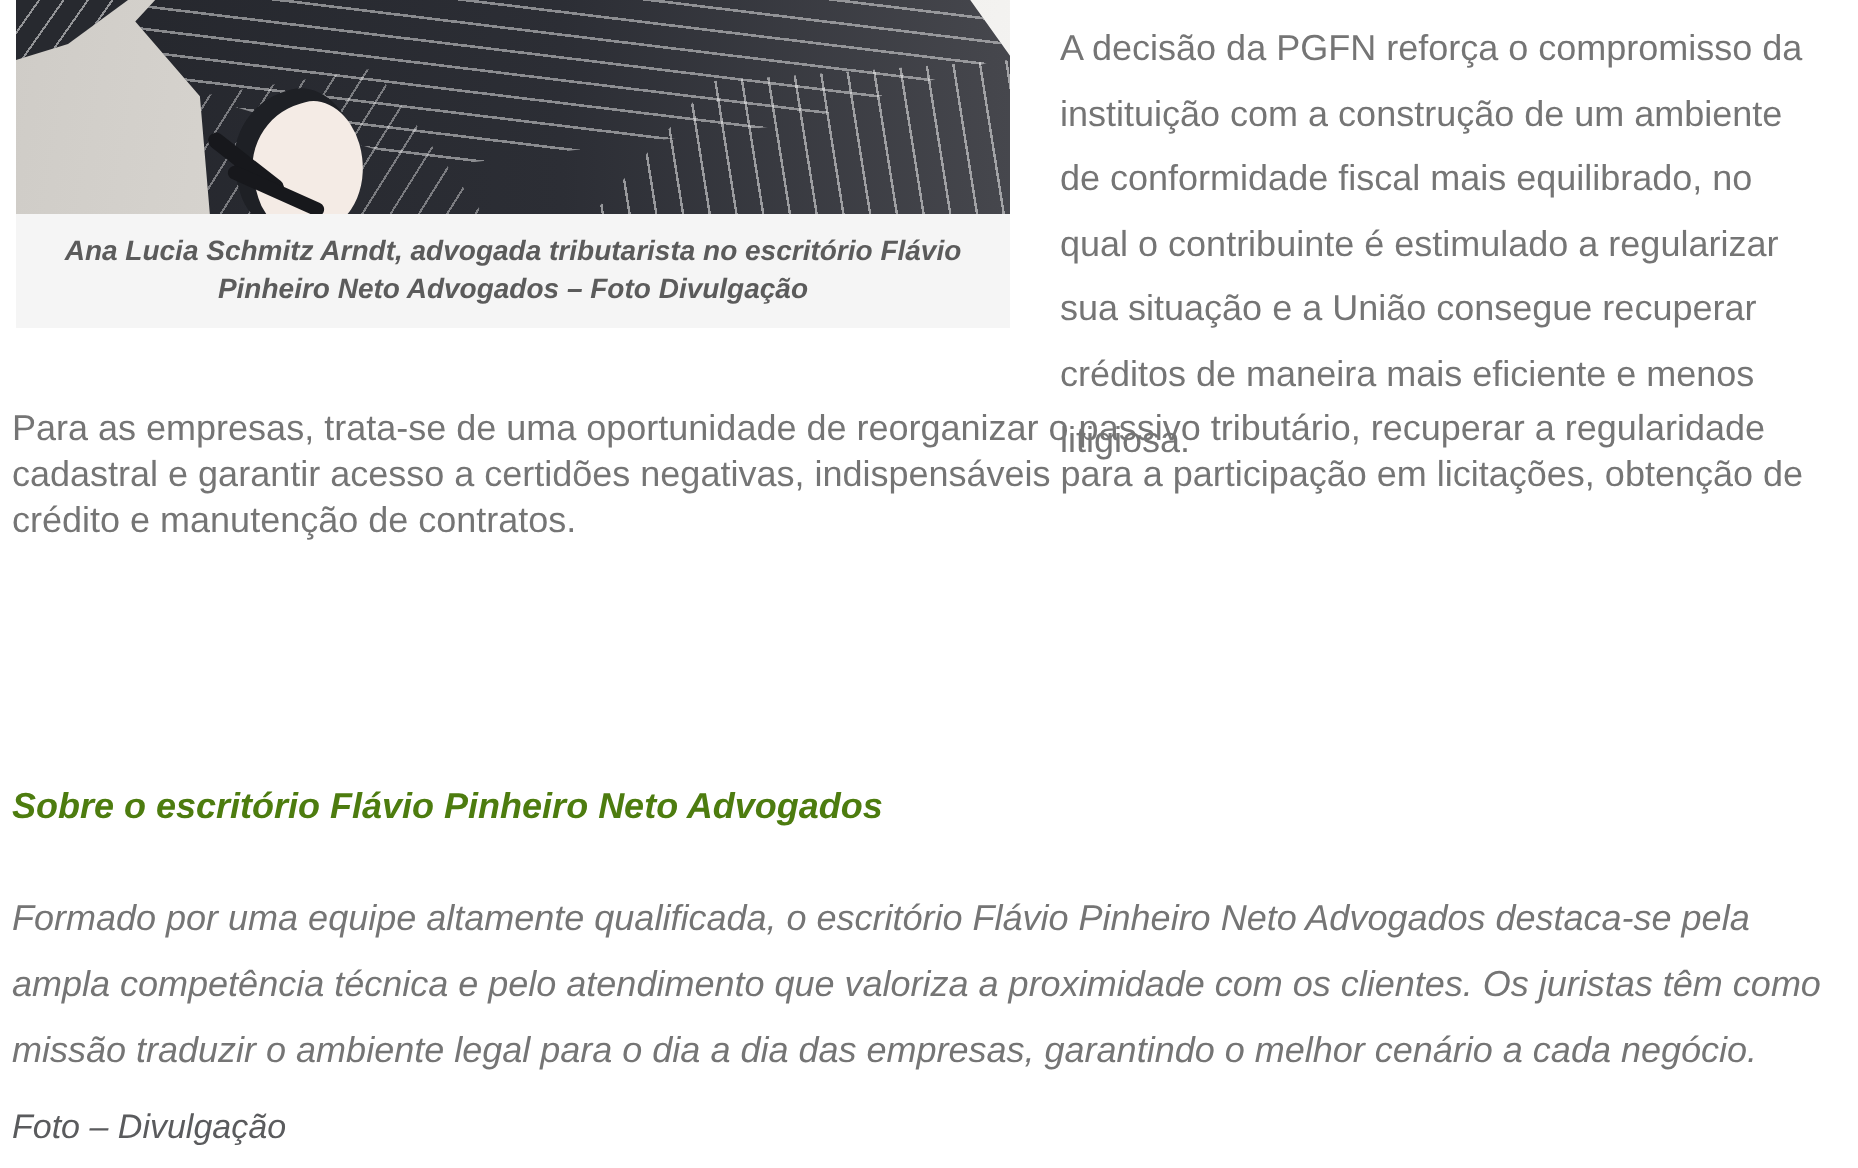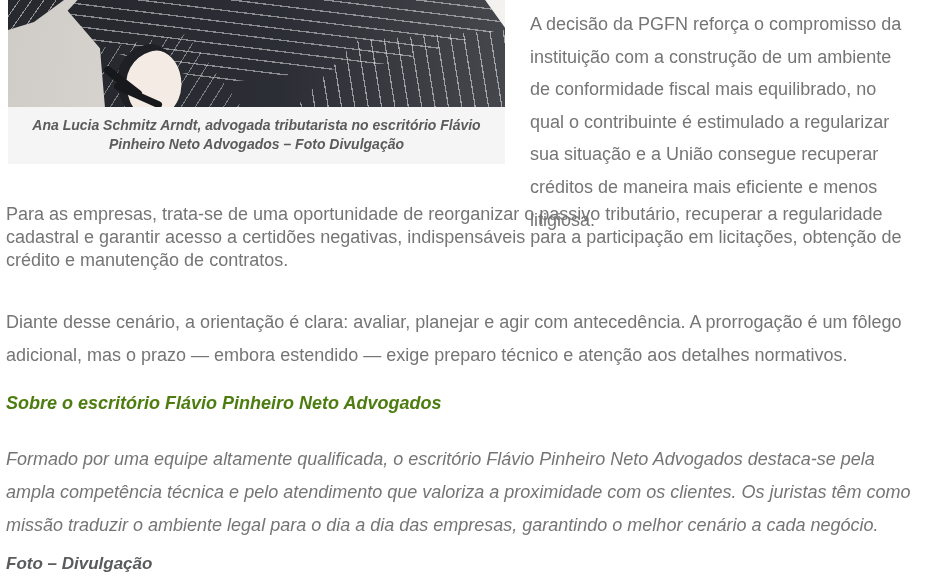--- a/index.html
+++ b/index.html
@@ -35,21 +35,21 @@
 
   
   .para { position:absolute; color:#757575; font-size:18px; }
   .lead  { left:530px; top:8px;  width:382px; line-height:32.6px; }
   .p1    { left:6px; top:203px; width:917px; line-height:23px; }
   .p2    { left:6px; top:306px; width:917px; line-height:33px; }
   .subheading { position:absolute; left:6px; top:391px; width:917px;
     color:#4d7c0f; font-size:18px; line-height:24px; font-weight:bold; font-style:italic; }
   .about { left:6px; top:443px; width:917px; line-height:33px; font-style:italic; }
   .credit { position:absolute; left:6px; top:553px; width:400px;
-    color:#5a5b5d; font-size:17px; line-height:22px; font-weight:bold; font-style:italic; }
+    color:#5a5b5d; font-size:17px; line-height:22px; font-weight:normal; font-style:italic; }
 </style>
 </head>
 <body>
 
 <div class="article">
 
   <figure class="figure">
     <div class="photo">
       <div class="fab fab-corner"></div>
       <div class="fab fab-base"></div>
@@ -60,21 +60,20 @@
       <div class="strap1"></div>
       <div class="strap2"></div>
     </div>
     <figcaption class="caption">Ana Lucia Schmitz Arndt, advogada tributarista no escritório Flávio Pinheiro Neto Advogados – Foto Divulgação</figcaption>
   </figure>
 
   <p class="para lead">A decisão da PGFN reforça o compromisso da instituição com a construção de um ambiente de conformidade fiscal mais equilibrado, no qual o contribuinte é estimulado a regularizar sua situação e a União consegue recuperar créditos de maneira mais eficiente e menos litigiosa.</p>
 
   <p class="para p1">Para as empresas, trata-se de uma oportunidade de reorganizar o passivo tributário, recuperar a regularidade cadastral e garantir acesso a certidões negativas, indispensáveis para a participação em licitações, obtenção de crédito e manutenção de contratos.</p>
 
-  <p class="para p2">Diante desse cenário, a orientação é clara: avaliar, planejar e agir com antecedência. A prorrogação é um fôlego adicional, mas o prazo — embora estendido — exige preparo técnico e atenção aos detalhes normativos.</p>
 
   <h3 class="subheading">Sobre o escritório Flávio Pinheiro Neto Advogados</h3>
 
   <p class="para about">Formado por uma equipe altamente qualificada, o escritório Flávio Pinheiro Neto Advogados destaca-se pela ampla competência técnica e pelo atendimento que valoriza a proximidade com os clientes. Os juristas têm como missão traduzir o ambiente legal para o dia a dia das empresas, garantindo o melhor cenário a cada negócio.</p>
 
   <p class="credit">Foto – Divulgação</p>
 
 </div>
 
 </body></html>

